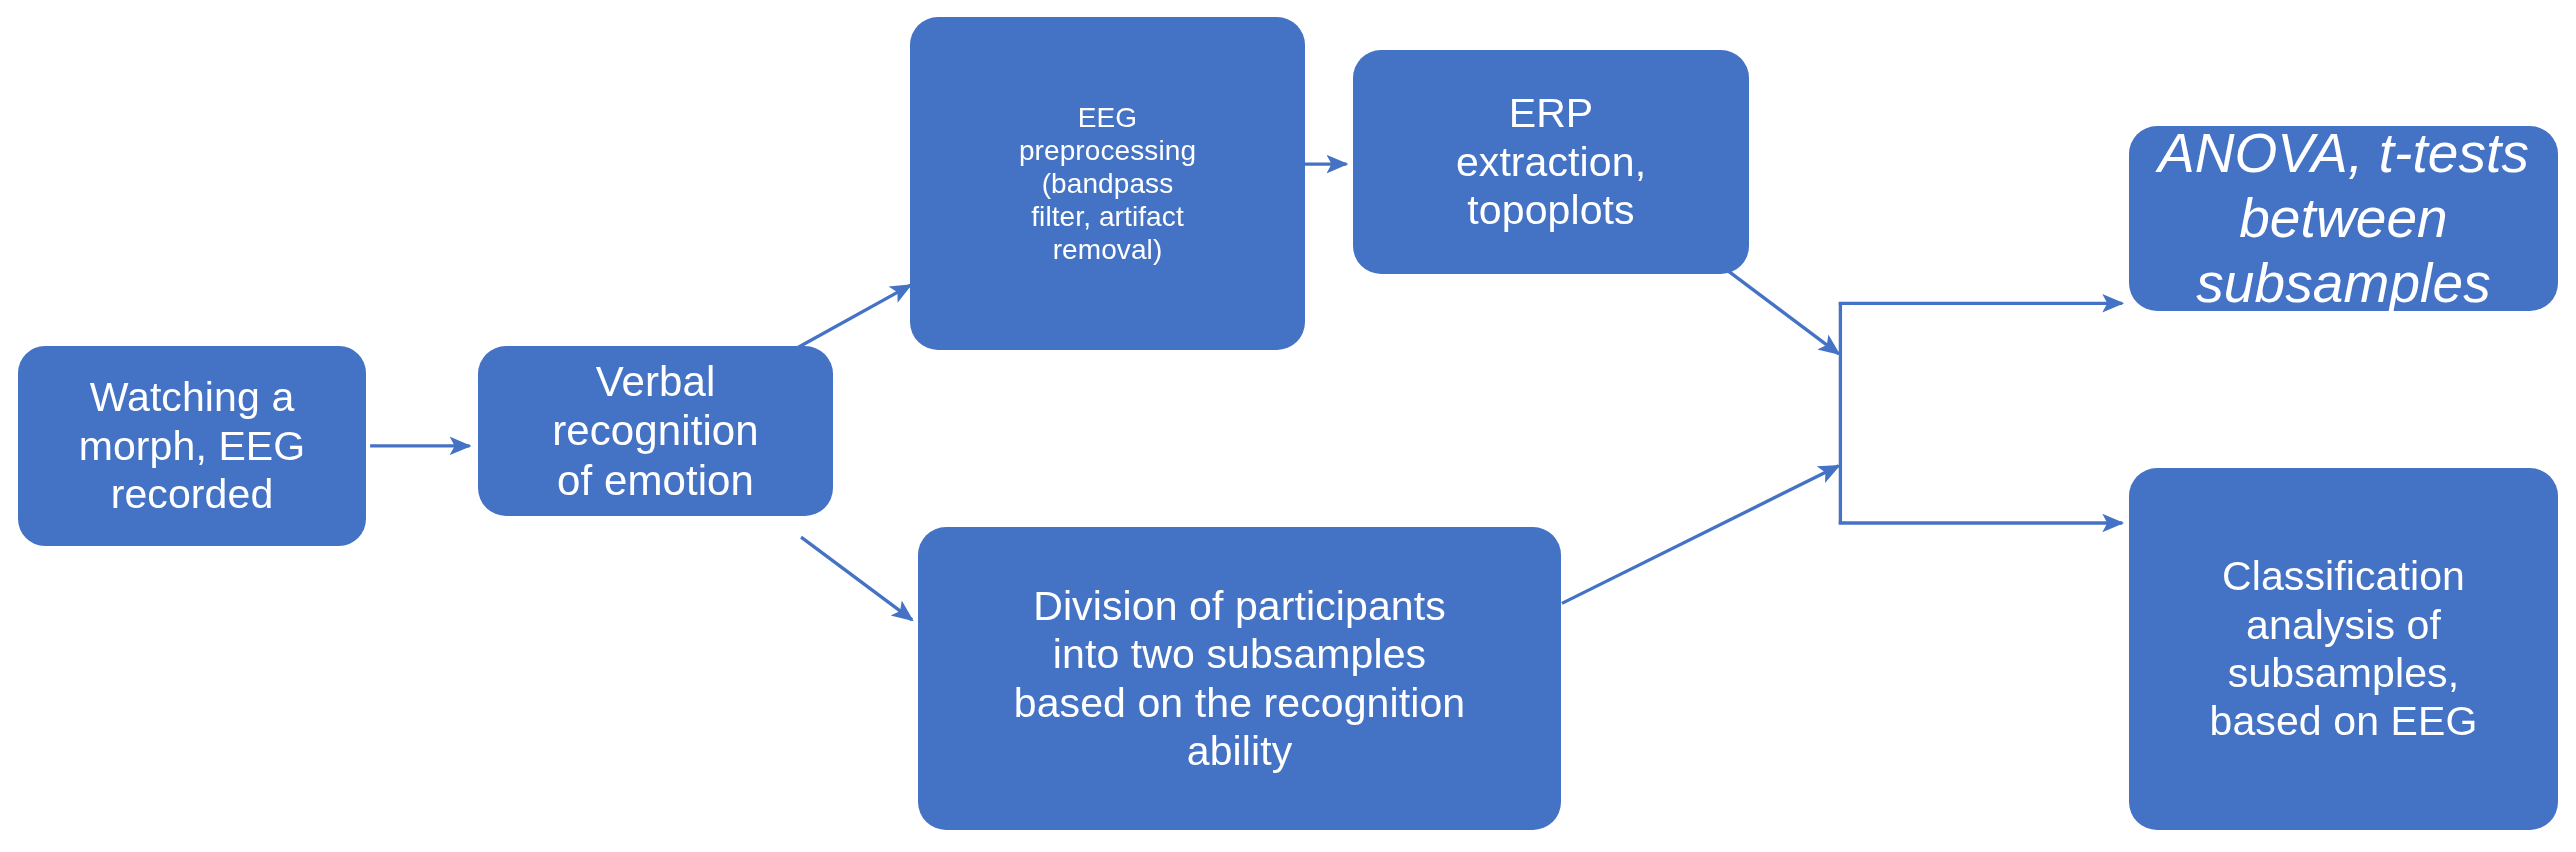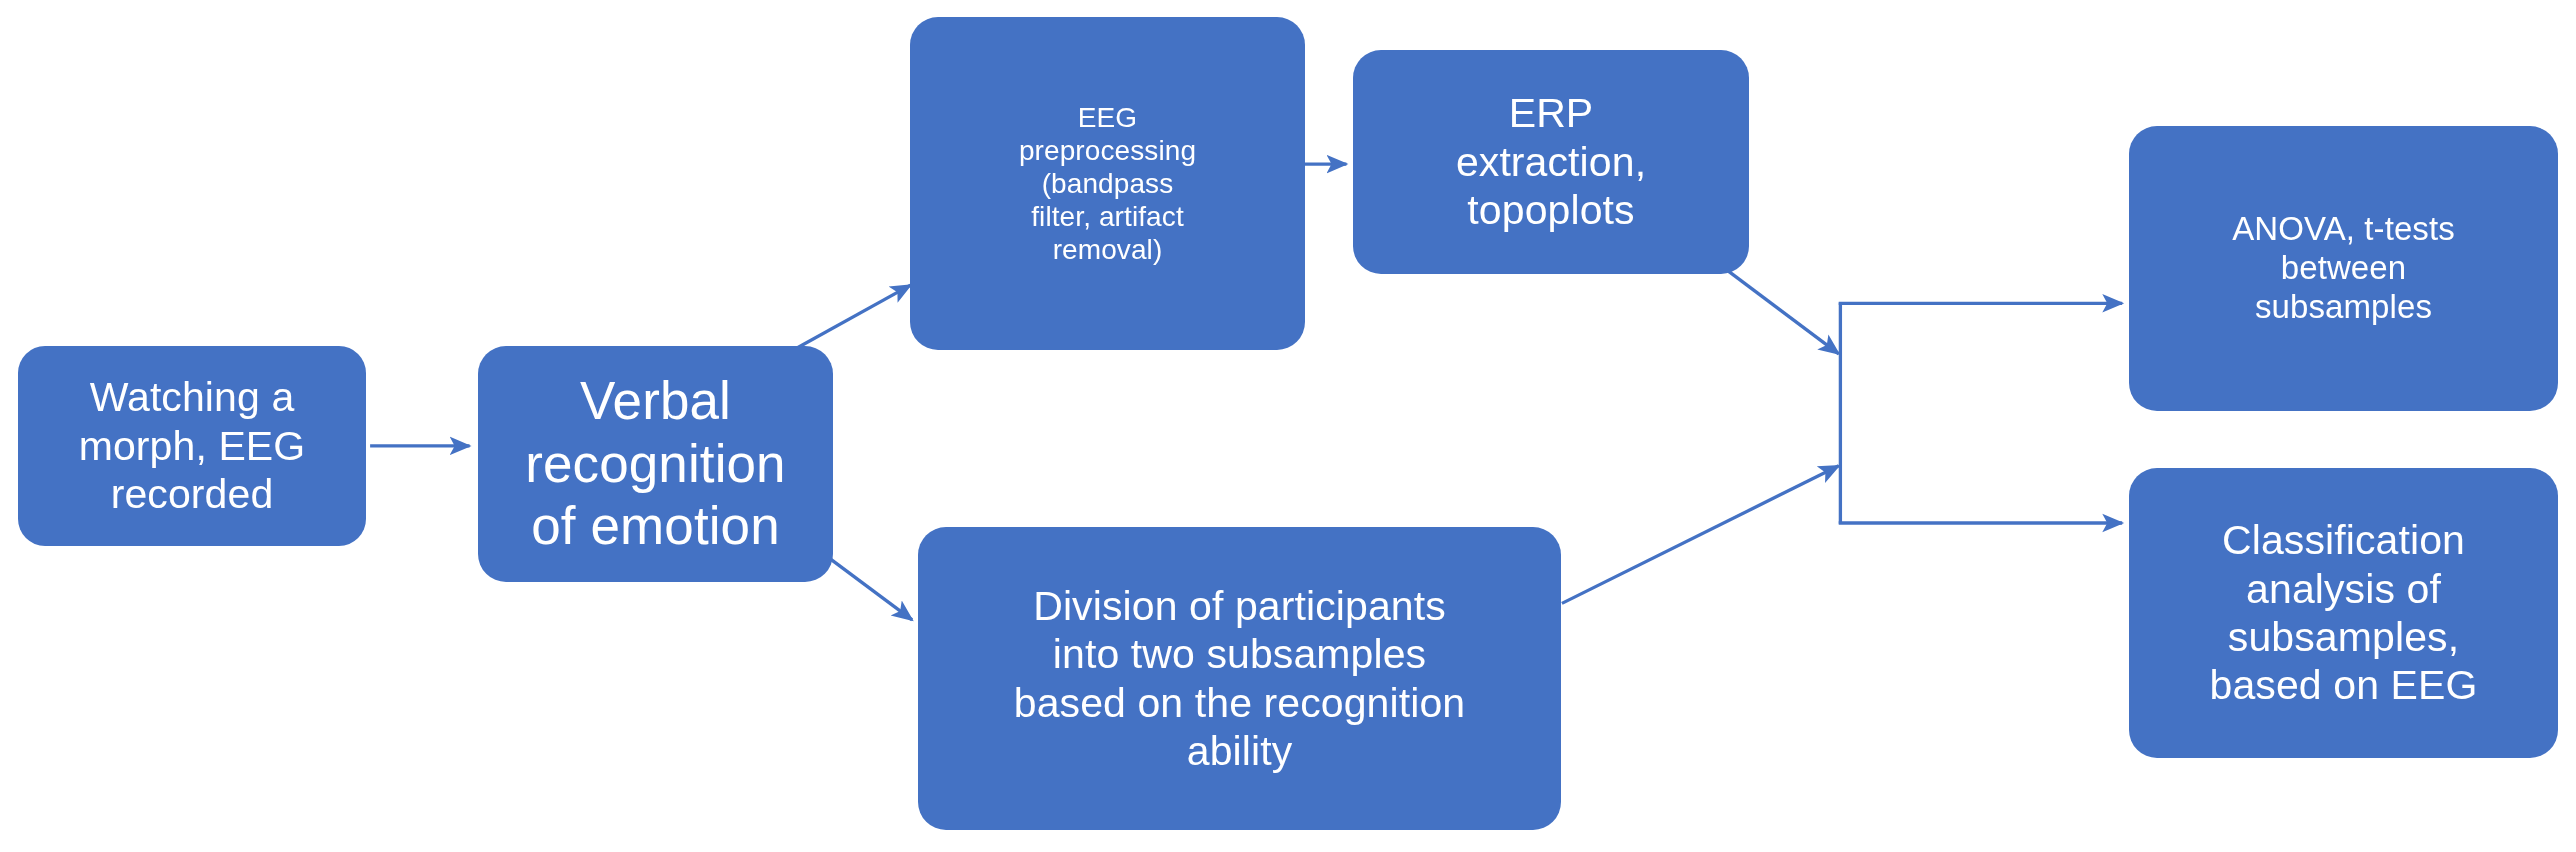--- a/index.html
+++ b/index.html
@@ -34,26 +34,26 @@
   #svg-connectors {
     position: absolute;
     left: 0;
     top: 0;
     width: 2576px;
     height: 852px;
     pointer-events: none;
   }
   
   #node-watching   { left: 18px;   top: 346px; width: 348px;  height: 200px;  font-size: 41px; border-radius: 27px; }
-  #node-verbal     { left: 478px;  top: 346px; width: 355px;  height: 236px;  font-size: 53px; }
+  #node-verbal     { left: 478px;  top: 346px; width: 355px;  height: 170px;  font-size: 42px; }
   #node-eeg        { left: 910px; top: 16.6px;  width: 395px;  height: 333px;  font-size: 28px; }
   #node-erp        { left: 1353px; top: 50px;  width: 396px;  height: 224px;  font-size: 41px; }
   #node-division   { left: 918px; top: 527px; width: 643px;  height: 303px;  font-size: 41px; }
-  #node-anova      { left: 2129px; top: 126px; width: 429px;  height: 285px;  font-size: 33px; }
-  #node-classify   { left: 2129px; top: 468px; width: 429px;  height: 290px;  font-size: 41px; }
+  #node-anova      { left: 2129px; top: 126px; width: 429px;  height: 185px;  font-size: 55px; font-style: italic; }
+  #node-classify   { left: 2129px; top: 468px; width: 429px;  height: 362px;  font-size: 41px; }
 </style>
 </head>
 <body>
 
 <div id="canvas">
 
   <svg id="svg-connectors" viewBox="0 0 3107 1028" xmlns="http://www.w3.org/2000/svg">
     <defs>
       <marker id="arrowhead" markerWidth="7" markerHeight="7" refX="6" refY="3.2" orient="auto" markerUnits="strokeWidth">
         <path d="M0,0.4 L6.6,3.2 L0,6 L1.5,3.2 Z" fill="#4472C4"></path>

